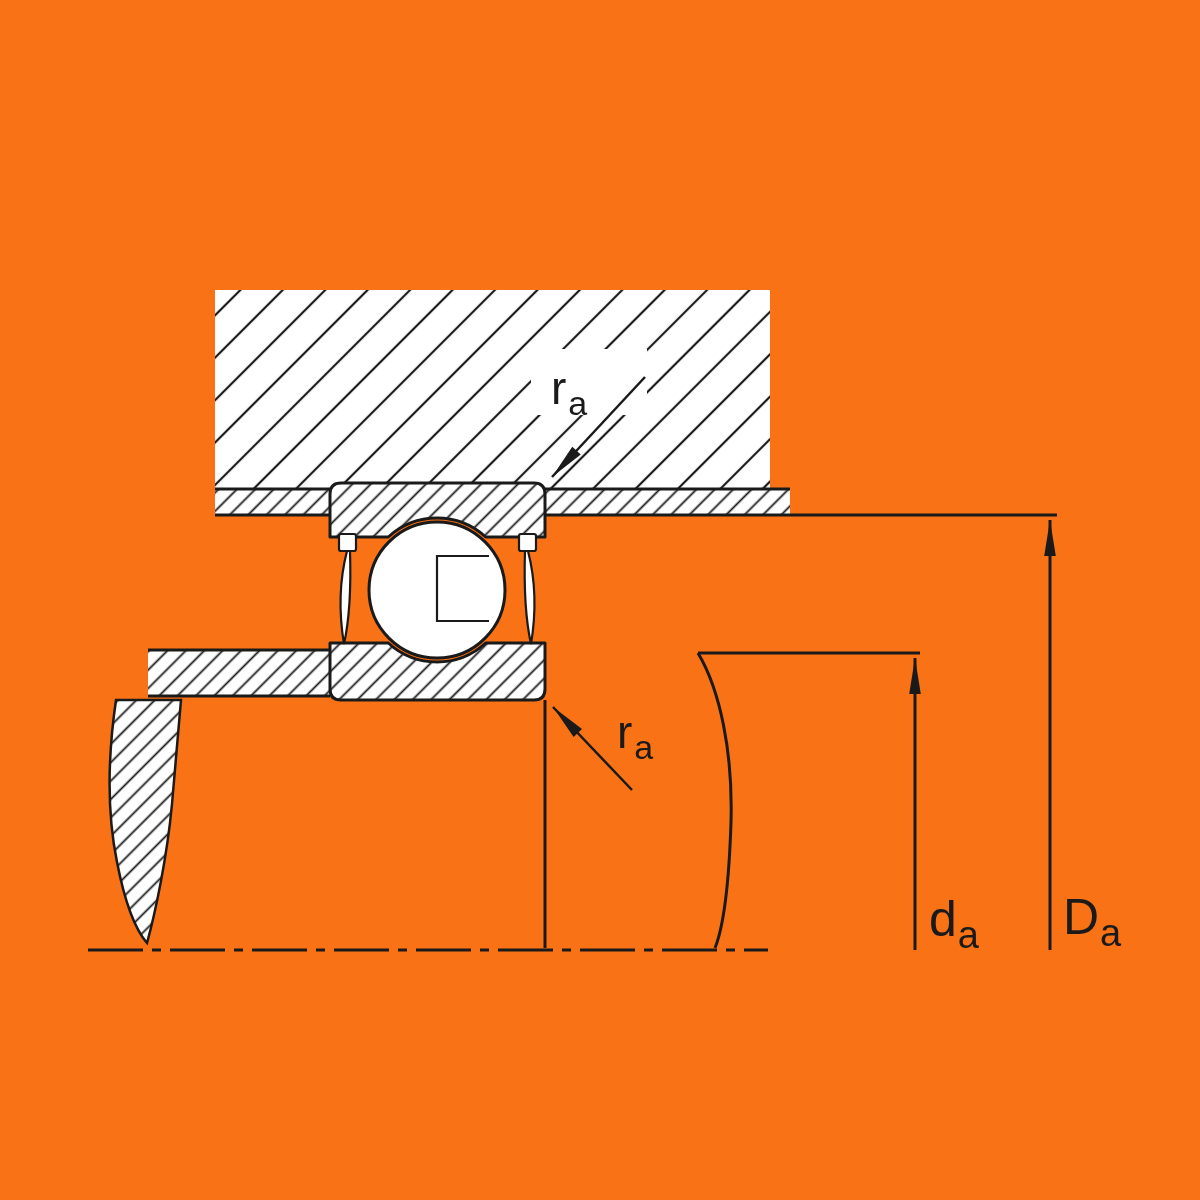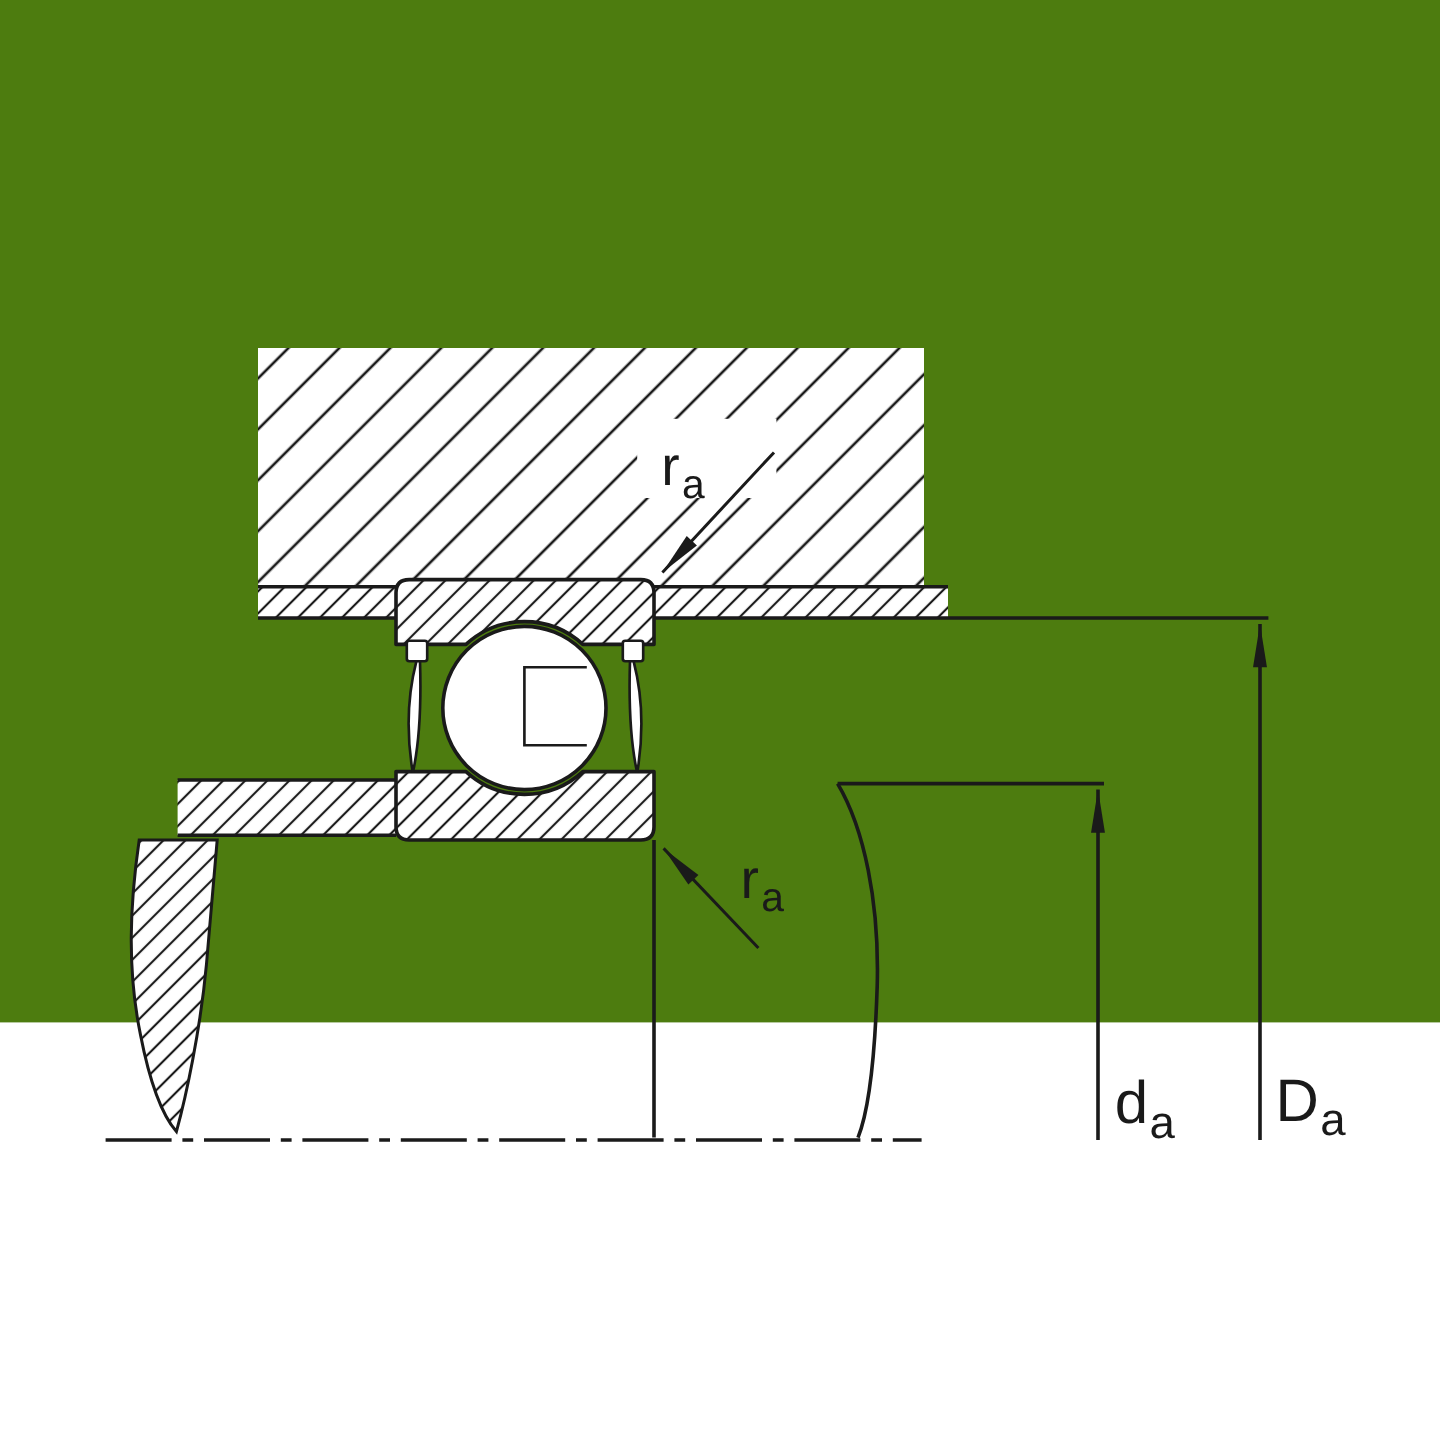--- a/index.html
+++ b/index.html
@@ -5,22 +5,22 @@
   html, body {
     margin: 0;
     padding: 0;
     background: #ffffff;
     width: 1200px;
     height: 1200px;
     overflow: hidden;
   }
   .canvas {
     width: 1200px;
-    height: 852px;
-    background: #4d7c0f;
+    height: 1200px;
+    background: #f97316;
   }
   svg { display: block; }
   text {
     font-family: "Liberation Sans", "DejaVu Sans", sans-serif;
     fill: #1a1a1a;
   }
 </style>
 </head>
 <body>
 

